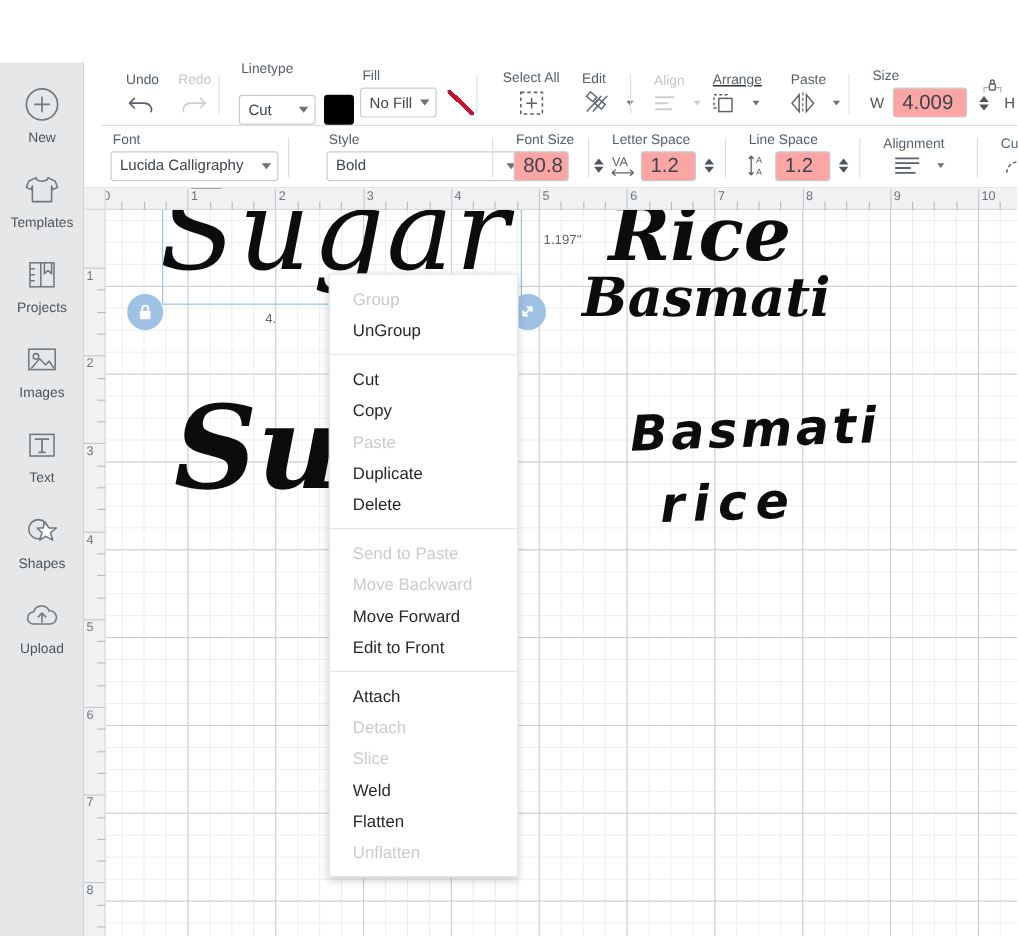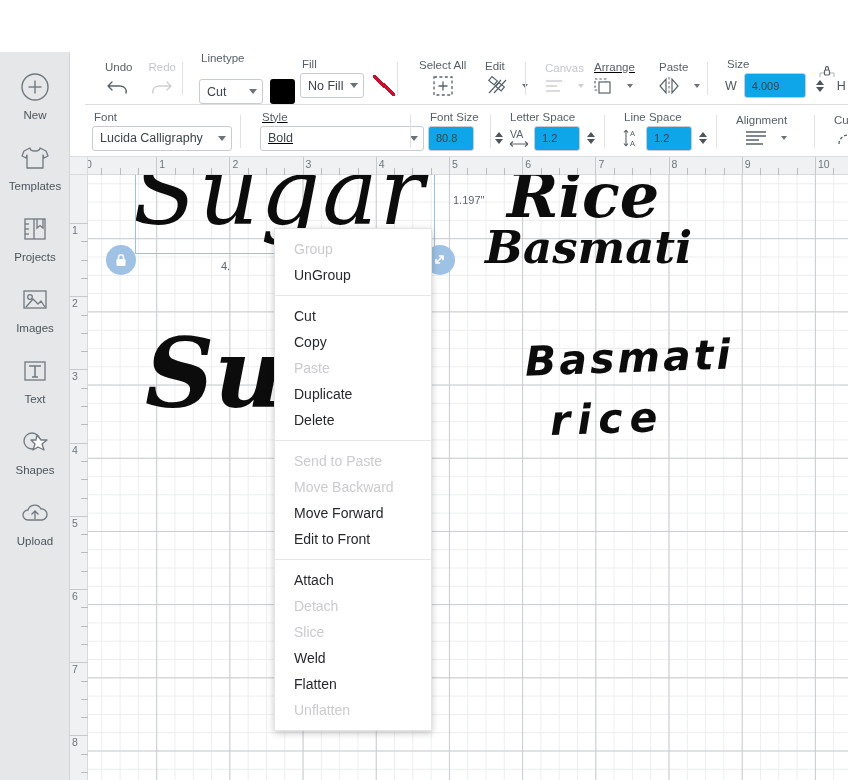--- a/index.html
+++ b/index.html
@@ -76,22 +76,22 @@
 
   .swatch { width: 25px; height: 25px; border-radius: 3px; background: #000; cursor: pointer; }
   .noslash {
     width: 26px; height: 25px; position: relative; cursor: pointer;
   }
   .noslash:after {
     content:""; position:absolute; left: 2px; top: 2px; width: 22px; height: 21px;
     background: linear-gradient(to top right, transparent 44%, #c8102e 44%, #c8102e 56%, transparent 56%);
   }
   .numbox {
-    height: 25px; width: 58px; border: 1px solid #c9ccce; border-radius: 3px; background: #0ea5e9;
-    display: flex; align-items: center; padding-left: 7px; font-size: 11px; color: #3c444b;
+    height: 25px; width: 58px; border: 1px solid #c9ccce; border-radius: 3px; background: #fca5a5;
+    display: flex; align-items: center; padding-left: 7px; font-size: 17px; color: #3c444b;
   }
   .stepper { display: flex; flex-direction: column; gap: 2px; margin-left: 3px; cursor: pointer; }
   .stepper i { width: 0; height: 0; border-left: 4px solid transparent; border-right: 4px solid transparent; }
   .stepper i.up { border-bottom: 5px solid #4c555c; }
   .stepper i.dn { border-top: 5px solid #4c555c; }
   .tb-icon svg { display: block; }
   .wh-lab { font-size: 12.5px; color: #4c555c; }
 
   
   .canvas-wrap {
@@ -336,21 +336,21 @@
               <rect x="5" y="3" width="7" height="5" transform="rotate(40 8 5)" fill="none" stroke="#5a636a" stroke-width="1.2"></rect>
               <rect x="12" y="9" width="7" height="5" transform="rotate(40 15 11)" fill="none" stroke="#5a636a" stroke-width="1.2"></rect>
             </svg>
         </span>
         <span class="caret sm"></span>
       </div>
     </div>
     <div class="vdiv" style="left:440px;"></div>
 
     <div class="grp" style="left:448px;">
-      <div class="grp-label dim">Canvas</div>
+      <div class="grp-label dim">Align</div>
       <div class="grp-row">
         <span class="tb-icon">
           <svg width="22" height="18" viewBox="0 0 22 18">
               <path d="M3 4 L19 4 M3 9 L14 9 M3 14 L17 14" stroke="#cdd0d3" stroke-width="1.6"></path>
             </svg>
         </span>
         <span class="caret sm" style="border-top-color:#cdd0d3"></span>
       </div>
     </div>
 
@@ -414,21 +414,21 @@
 
     <div class="grp" style="left:12px;">
       <div class="grp-label">Font</div>
       <div class="sel" style="width:140px;">
         <span>Lucida Calligraphy</span>
         <span class="caret"></span>
       </div>
     </div>
     <div class="vdiv" style="left:170px;"></div>
 
-    <div class="grp" style="left:180px;text-decoration:underline;">
+    <div class="grp" style="left:192px;">
       <div class="grp-label">Style</div>
       <div class="sel" style="width:164px;align-items:center;">
         <span>Bold</span>
         <span class="caret"></span>
       </div>
     </div>
     <div class="vdiv" style="left:340px;"></div>
 
     <div class="grp" style="left:348px;">
       <div class="grp-label">Font Size</div>

